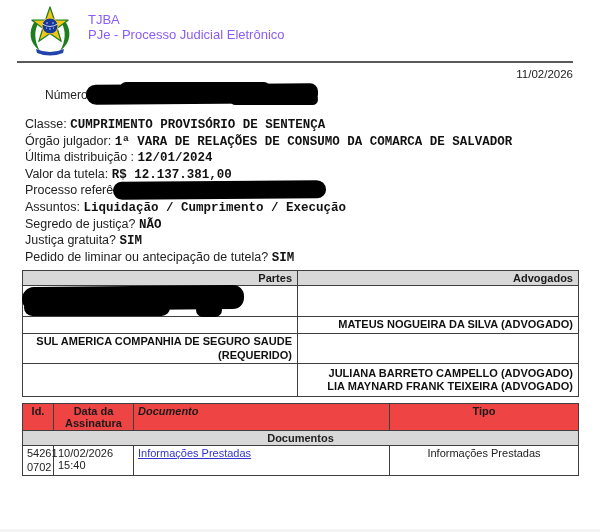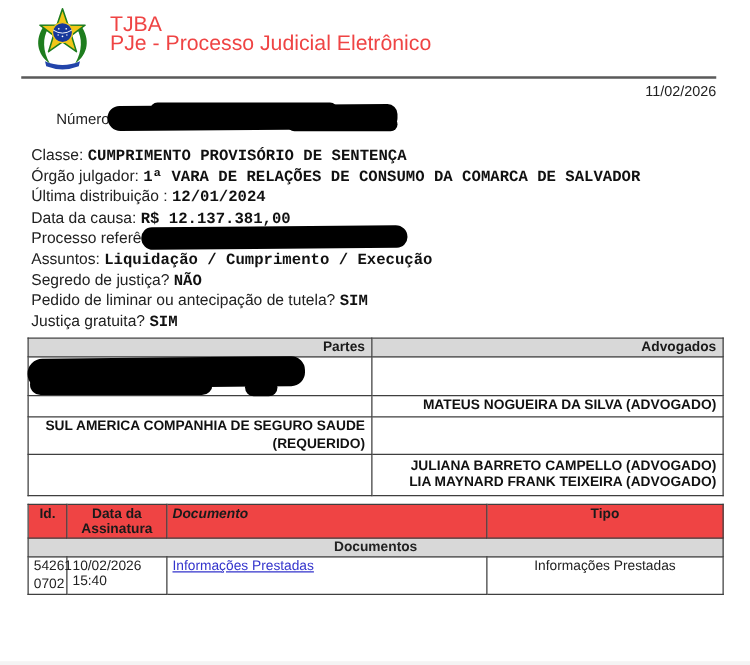--- a/index.html
+++ b/index.html
@@ -2,21 +2,21 @@
 <html lang="pt-BR"><head>
 <meta charset="utf-8">
 <style>
   * { margin:0; padding:0; box-sizing:border-box; }
   html,body { background:#ffffff; }
   body { font-family:"Liberation Sans","DejaVu Sans",sans-serif; color:#1a1a1a; }
   .page { position:relative; width:600px; height:532px; background:#ffffff; overflow:hidden; }
 
   
   .logo { position:absolute; left:25px; top:5px; width:50px; height:54px; }
-  .header-text { position:absolute; left:88px; top:12px; font-size:17px; line-height:15px; color:#ef4444; }
+  .header-text { position:absolute; left:88px; top:12px; font-size:13px; line-height:15px; color:#8b5cf6; }
 
   .divider { position:absolute; left:17px; top:61px; width:556px; border-top:2px solid #5a5a5a; }
   .doc-date { position:absolute; top:68px; right:27px; font-size:11.5px; color:#222; }
 
   
   .numero-line { position:absolute; left:25px; top:88px; font-size:12px; color:#222;margin-left:20px; }
 
   
   .fields { position:absolute; left:25px; top:116px; font-size:12.5px; color:#222; }
   .field-line { height:16.6px; line-height:16.6px; white-space:nowrap; }
@@ -98,40 +98,40 @@
     </div>
     <div class="field-line">
       <span class="field-label">Órgão julgador:</span>
       <span class="field-value">1ª VARA DE RELAÇÕES DE CONSUMO DA COMARCA DE SALVADOR</span>
     </div>
     <div class="field-line">
       <span class="field-label">Última distribuição :</span>
       <span class="field-value">12/01/2024</span>
     </div>
     <div class="field-line">
-      <span class="field-label">Data da causa:</span>
+      <span class="field-label">Valor da tutela:</span>
       <span class="field-value">R$ 12.137.381,00</span>
     </div>
     <div class="field-line">
       <span class="field-label">Processo referência</span>
     </div>
     <div class="field-line">
       <span class="field-label">Assuntos:</span>
       <span class="field-value">Liquidação / Cumprimento / Execução</span>
     </div>
     <div class="field-line">
       <span class="field-label">Segredo de justiça?</span>
       <span class="field-value">NÃO</span>
     </div>
     <div class="field-line">
+      <span class="field-label">Justiça gratuita?</span>
+      <span class="field-value">SIM</span>
+    </div>
+    <div class="field-line">
       <span class="field-label">Pedido de liminar ou antecipação de tutela?</span>
-      <span class="field-value">SIM</span>
-    </div>
-    <div class="field-line">
-      <span class="field-label">Justiça gratuita?</span>
       <span class="field-value">SIM</span>
     </div>
   </div>
   <div class="redact r-proc-a"></div>
 
   <table class="partes-table">
     <colgroup>
         <col style="width:275px">
         <col style="width:281px">
       </colgroup>

